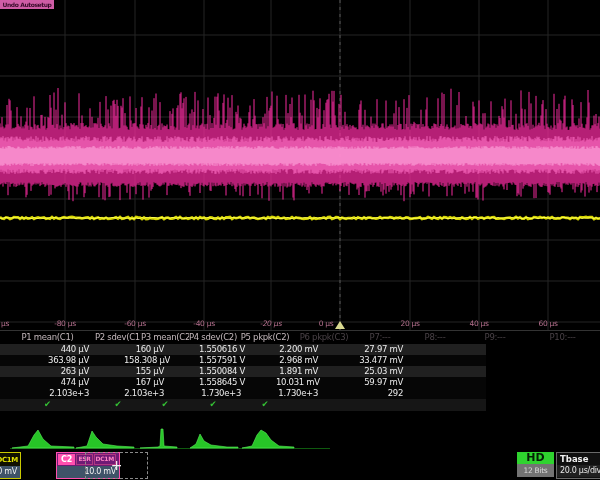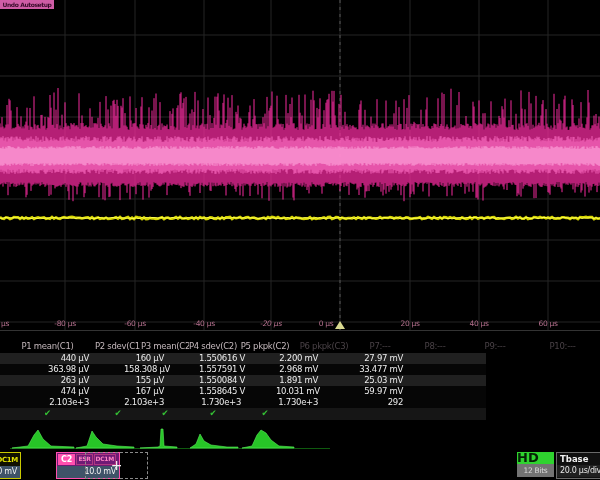--- a/index.html
+++ b/index.html
@@ -9,21 +9,21 @@
   #grat-svg{top:0;}
   #histicon-svg{top:427px;}
 
   .undo-btn{position:absolute;left:0;top:0;height:9px;width:54px;background:#cf5da6;
             color:#3a0c2c;font-size:6px;font-weight:bold;line-height:9px;text-align:center;
             letter-spacing:-0.4px;overflow:hidden;white-space:nowrap;}
 
   .tick{position:absolute;top:319px;width:44px;text-align:center;font-size:7.5px;
         color:#b5708e;letter-spacing:-0.3px;white-space:nowrap;}
 
-  .mtable{position:absolute;left:0;top:340px;width:486px;}
+  .mtable{position:absolute;left:0;top:331px;width:486px;}
   .mrow{display:grid;grid-template-columns:95px 46px 48px 48px 56px 62px 50px 60px 60px 75px;}
   .mrow.hdr{height:13px;line-height:13px;}
   .mrow.data{height:11px;line-height:11px;gap:29px;}
   .mrow.status{height:12px;line-height:11px;background:#161616;}
   .mrow .cell{font-size:8.5px;letter-spacing:-0.3px;white-space:nowrap;overflow:hidden;}
   .hcell{color:#c4b8bc;text-align:center;}
   .hcell.off{color:#4a4247;}
   .vcell{color:#ececec;text-align:right;padding-right:6px;}
   .ccell{color:#35c435;text-align:center;font-size:9px;}
   .bg-a{background:#202020;}
@@ -36,21 +36,21 @@
             text-align:right;padding-right:3px;letter-spacing:-0.3px;overflow:hidden;white-space:nowrap;}
   .c1box{left:-39px;width:58px;border-color:#c9c900;background:#101000;}
   .c1coupling{width:100%;text-align:right;padding-right:2px;color:#e0e000;font-size:7px;font-weight:bold;letter-spacing:-0.3px;}
   .c2box{left:20px;width:62px;border-color:#ff4fae;background:#701a75;margin-left:36px;}
   .chanid{background:#ff4fae;color:#fff;font-size:8px;font-weight:bold;padding:0 3px;height:11px;line-height:11px;margin:1px;}
   .badge{border:1px solid #b03880;color:#ff84c4;font-size:6px;font-weight:bold;height:9px;line-height:8px;
          padding:0 1px;margin-right:1px;letter-spacing:-0.3px;}
   .addbox{position:absolute;left:85px;top:1px;width:61px;height:25px;border:1px dashed #8a8a8a;
           color:#f0f0f0;font-size:14px;text-align:center;line-height:25px;}
   .hdbadge{position:absolute;left:517px;top:1px;width:37px;height:16px;background:#2fd32f;
-           color:#062006;font-size:13px;font-weight:bold;line-height:11px;}
+           color:#062006;font-size:11px;font-weight:bold;text-align:center;line-height:11px;}
   .bits{position:absolute;left:517px;top:13px;width:37px;height:13px;background:#737373;
         color:#d8d8d8;font-size:7.5px;text-align:center;line-height:13px;letter-spacing:-0.3px;}
   .tbasebox{position:absolute;left:556px;top:1px;width:70px;height:25px;border:1px solid #6a6a6a;background:#101010;}
   .tbase-top{height:12px;color:#f0f0f0;font-size:8.5px;font-weight:bold;line-height:12px;padding-left:3px;}
   .tbase-bot{height:12px;background:#202020;color:#e8e8e8;font-size:8px;line-height:12px;padding-left:3px;letter-spacing:-0.3px;}
 </style>
 </head>
 <body>
 
 <div class="screen">

